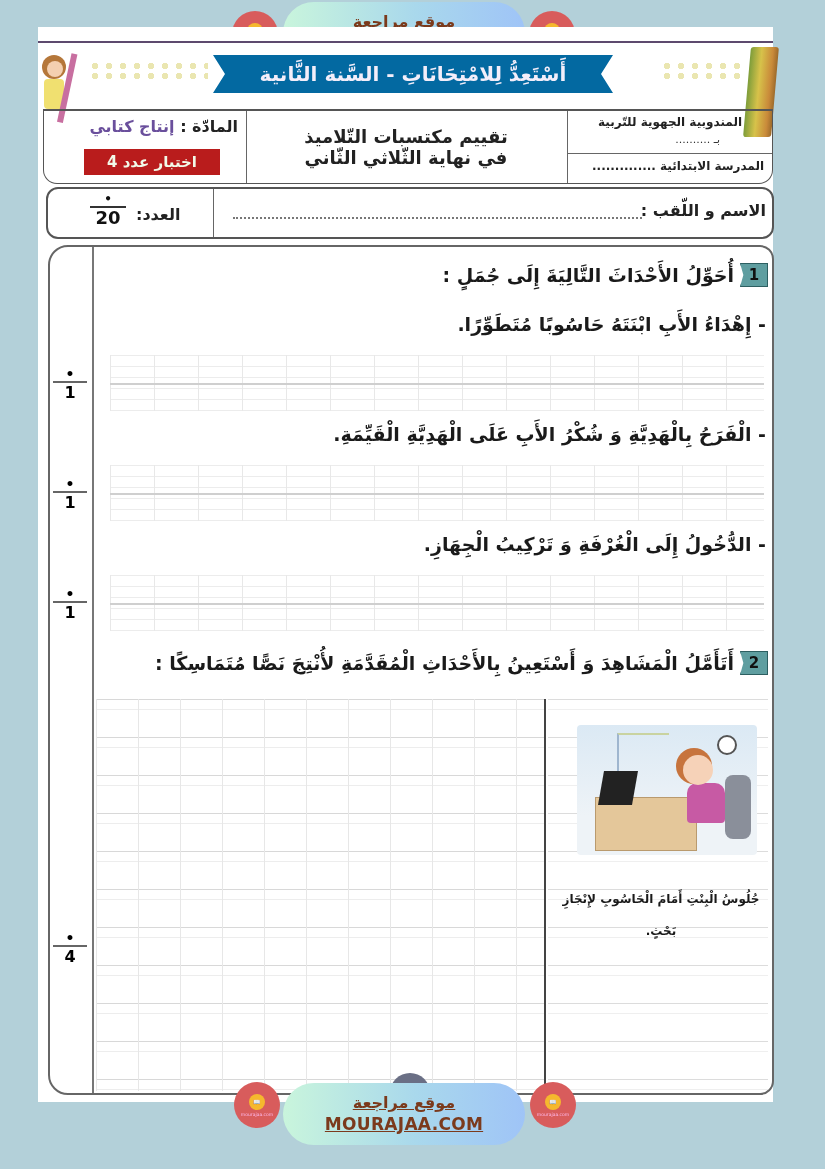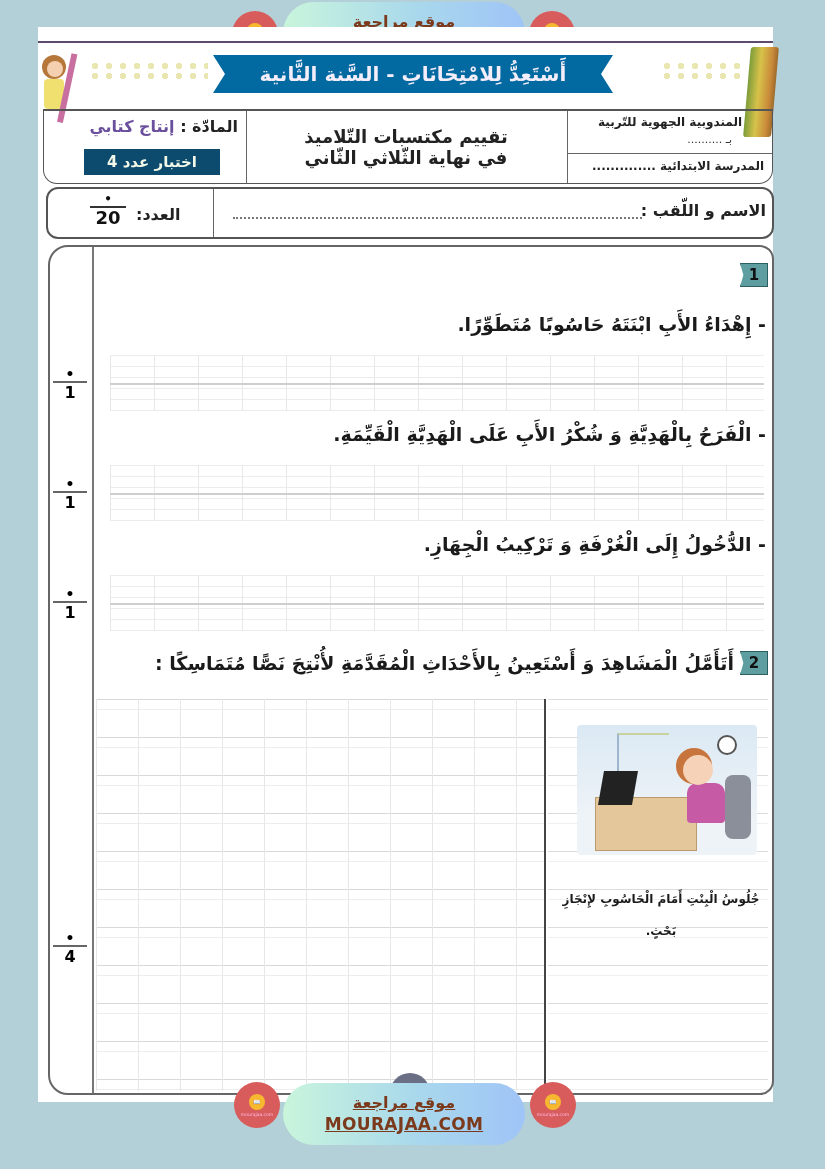--- a/index.html
+++ b/index.html
@@ -11,27 +11,27 @@
   .ribbon{position:absolute;left:175px;top:28px;width:400px;height:38px;background:#0369a1;clip-path:polygon(0 0,100% 0,97% 50%,100% 100%,0 100%,3% 50%);display:flex;align-items:center;justify-content:center;}
   .ribbon span{color:#f3eefa;font-family:"DejaVu Sans",sans-serif;font-size:20px;font-weight:bold;direction:rtl;}
   .kid-left{position:absolute;left:0;top:22px;width:40px;height:78px;}
   .pencil-right{position:absolute;right:-2px;top:20px;width:28px;height:90px;background:linear-gradient(90deg,#7d9d3a,#d7c24a 40%,#c98a3a 80%,#9c6a2b);transform:skewX(-5deg);border-radius:3px;}
   
   .hdr{position:absolute;left:5px;top:82px;width:728px;height:72px;border:1.5px solid #555;border-radius:0 0 14px 14px;border-top:2px solid #555;}
   .hdr .col{position:absolute;top:0;bottom:0;border-left:1.5px solid #666;}
   .hdr-subject{position:absolute;left:0;top:0;width:200px;height:72px;}
   .subj-label{position:absolute;right:6px;top:6px;font-size:16px;font-weight:bold;color:#222;direction:rtl;white-space:nowrap;}
   .subj-label .v{color:#6a4f9c;font-weight:bold;}
-  .test-badge{position:absolute;left:40px;top:38px;width:136px;height:26px;background:#0c4a6e;color:#f2f9e8;font-size:15px;font-weight:bold;display:flex;align-items:center;justify-content:center;direction:rtl;}
+  .test-badge{position:absolute;left:40px;top:38px;width:136px;height:26px;background:#b91c1c;color:#f2f9e8;font-size:15px;font-weight:bold;display:flex;align-items:center;justify-content:center;direction:rtl;}
   .hdr-title{position:absolute;left:202px;top:0;width:320px;height:72px;display:flex;flex-direction:column;align-items:center;justify-content:center;}
   .hdr-title div{font-size:18px;font-weight:bold;color:#222;direction:rtl;}
   .hdr-admin{position:absolute;right:0;top:0;width:205px;height:72px;}
   .admin-top{position:absolute;right:0;top:0;width:205px;height:42px;border-bottom:1.5px solid #666;}
   .admin-top .l1{position:absolute;right:30px;top:4px;font-size:12px;font-weight:bold;color:#222;direction:rtl;}
-  .admin-top .l2{position:absolute;right:40px;top:22px;font-size:11px;color:#333;direction:rtl;}
+  .admin-top .l2{position:absolute;right:52px;top:22px;font-size:11px;color:#333;direction:rtl;}
   .admin-bot{position:absolute;right:8px;top:48px;font-size:12px;font-weight:bold;color:#222;direction:rtl;}
   
   .namebox{position:absolute;left:8px;top:160px;width:724px;height:48px;border:2px solid #555;border-radius:12px;}
   .score-cell{position:absolute;left:0;top:0;width:165px;height:48px;border-right:1.5px solid #666;}
   .score-label{position:absolute;left:88px;top:9px;font-size:16px;font-weight:bold;color:#222;direction:rtl;margin-top:7px;}
   .frac{position:absolute;display:flex;flex-direction:column;align-items:center;font-weight:bold;color:#111;}
   .frac .num{font-size:12px;line-height:12px;}
   .frac .bar{width:36px;height:2px;background:#333;margin:1px 0;}
   .frac .den{font-size:18px;line-height:18px;font-family:"DejaVu Sans",sans-serif;}
   .name-label{position:absolute;right:6px;top:12px;font-size:16px;font-weight:bold;color:#222;direction:rtl;}
@@ -163,20 +163,21 @@
       <div class="den">1</div>
     </div>
     <div class="mark" style="top:686px;">
       <div class="dot">•</div>
       <div class="bar"></div>
       <div class="den">4</div>
     </div>
 
     <div class="q" style="top:16px;">
       <span class="qnum">1</span>
+      <span class="txt">أُحَوِّلُ الأَحْدَاثَ التَّالِيَةَ إِلَى جُمَلٍ :</span>
     </div>
     <div class="item" style="top:66px;">- إِهْدَاءُ الأَبِ ابْنَتَهُ حَاسُوبًا مُتَطَوِّرًا.</div>
     <div class="lines" style="top:108px;">
         <div class="base"></div>
       </div>
     <div class="item" style="top:176px;">- الْفَرَحُ بِالْهَدِيَّةِ وَ شُكْرُ الأَبِ عَلَى الْهَدِيَّةِ الْقَيِّمَةِ.</div>
     <div class="lines" style="top:218px;">
         <div class="base"></div>
       </div>
     <div class="item" style="top:286px;">- الدُّخُولُ إِلَى الْغُرْفَةِ وَ تَرْكِيبُ الْجِهَازِ.</div>

